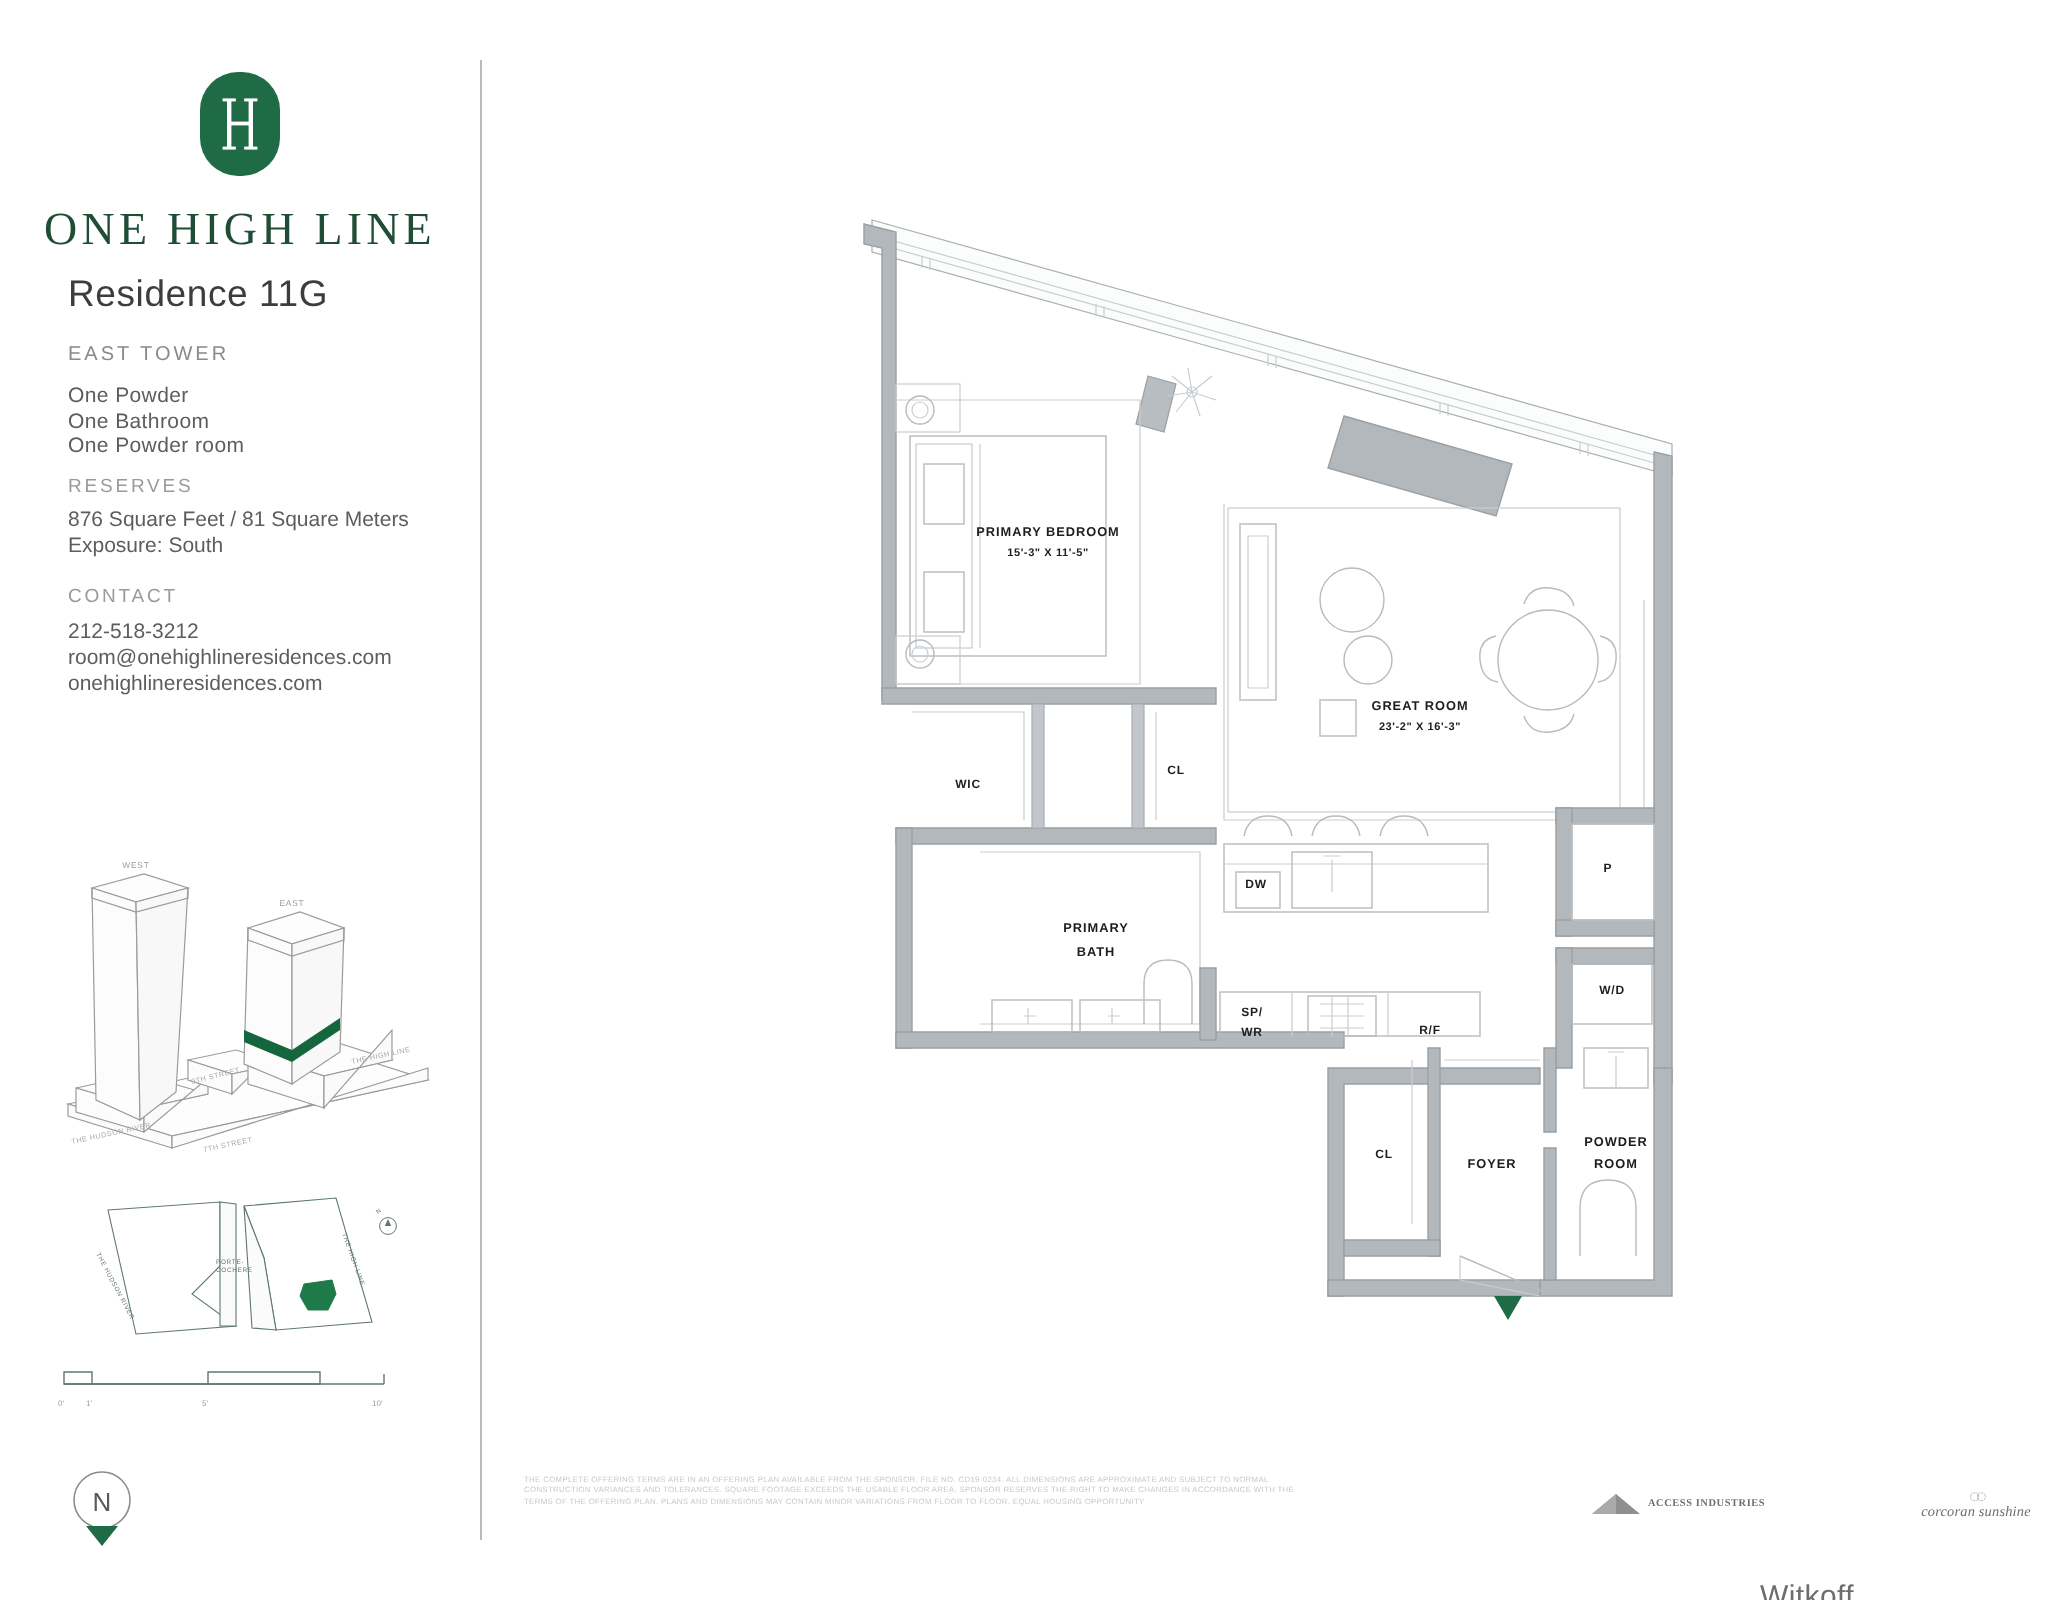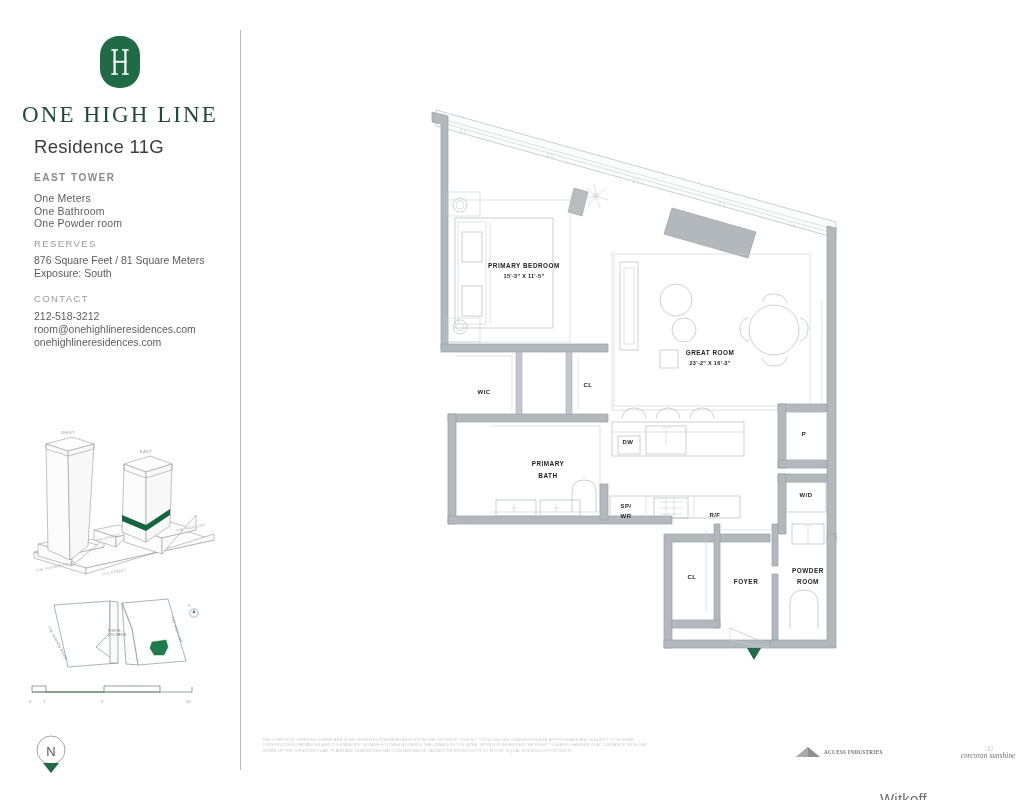--- a/index.html
+++ b/index.html
@@ -23,21 +23,20 @@
     color:#1f4d35;margin-top:12px;white-space:nowrap;
   }
 
   .res-title{
     position:absolute;left:34px;top:136px;font-size:18.5px;color:#3d3d3d;
     letter-spacing:.3px;font-weight:400;
   }
   .res-tower{
     position:absolute;left:34px;top:172px;font-size:10px;letter-spacing:1.5px;
     color:#8a8a8a;
-    font-weight:bold;
   }
   .res-specs{
     position:absolute;left:34px;top:192px;font-size:10.5px;line-height:12.6px;
     color:#5d5d5d;letter-spacing:.2px;
   }
   .sec-label{
     font-size:9.5px;letter-spacing:1.4px;color:#9a9a9a;
   }
   .interior-block{position:absolute;left:34px;top:238px;}
   .interior-block .body{font-size:10.5px;line-height:12.6px;color:#5d5d5d;margin-top:5px;}
@@ -88,21 +87,21 @@
         <rect x="13.3" y="39.3" width="6.6" height="1.5" fill="#ffffff"></rect>
         <rect x="24.1" y="39.3" width="6.6" height="1.5" fill="#ffffff"></rect>
       </svg>
       <div class="brand">ONE HIGH LINE</div>
     </div>
 
     <div class="res-title">Residence 11G</div>
     <div class="res-tower">EAST TOWER</div>
 
     <div class="res-specs">
-      <div>One Meters</div>
+      <div>One Powder</div>
       <div>One Bathroom</div>
       <div>One Powder room</div>
     </div>
 
     <div class="interior-block">
       <div class="sec-label">RESERVES</div>
       <div class="body">
         <div>876 Square Feet / 81 Square Meters</div>
         <div>Exposure: South</div>
       </div>

